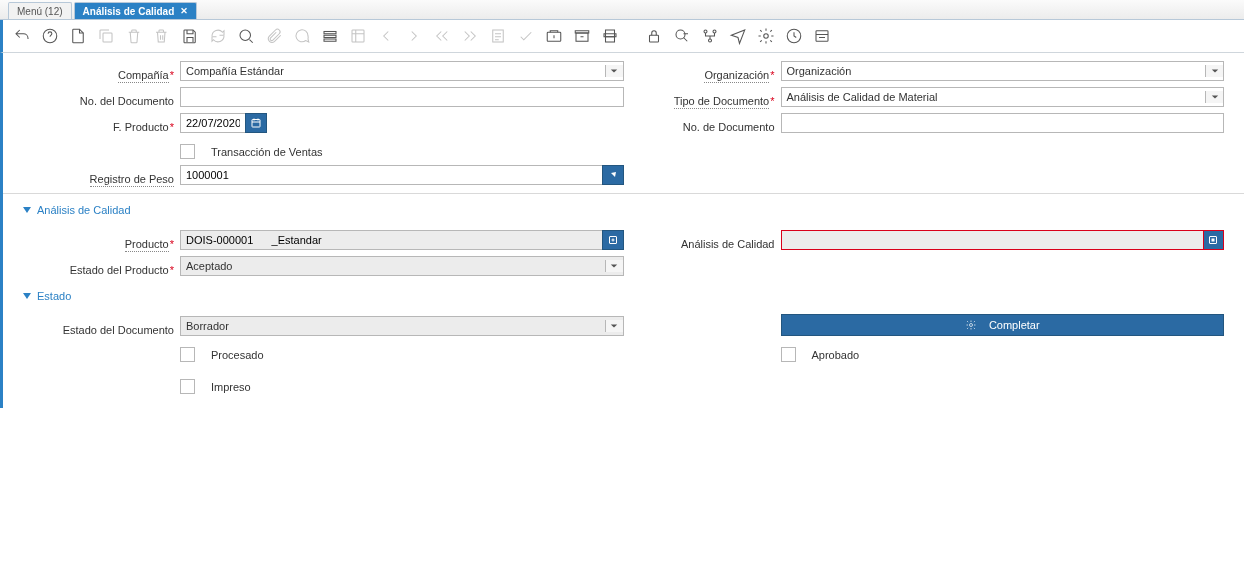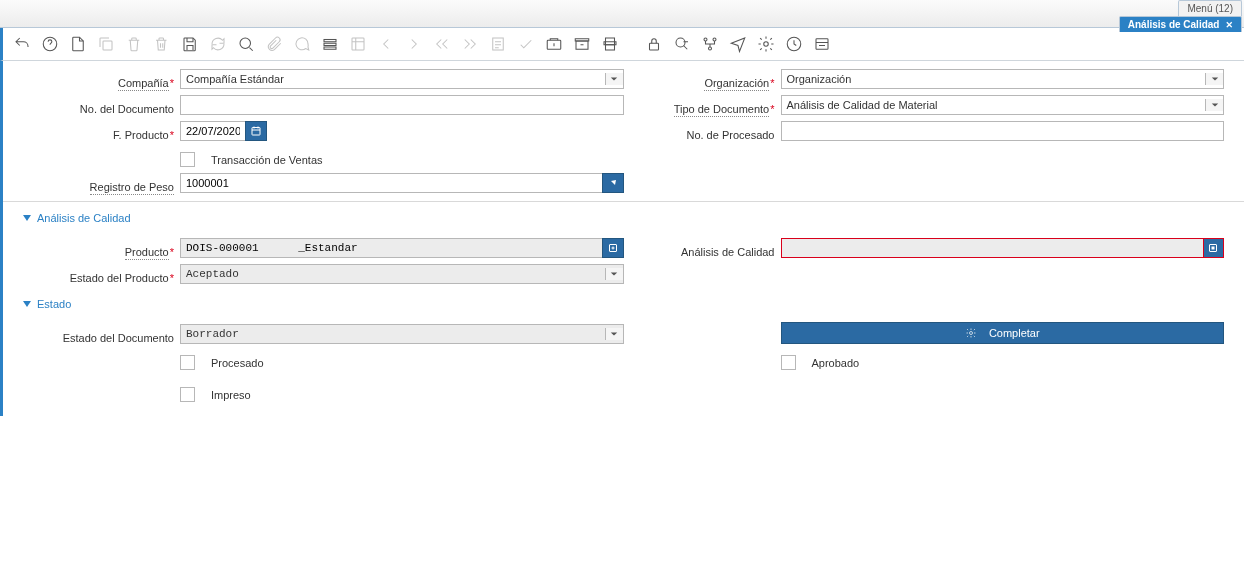--- a/index.html
+++ b/index.html
@@ -9,25 +9,24 @@
     color: #333;
     background: #fff;
     width: 1244px;
     height: 579px;
     overflow: hidden;
   }
   
   .tabbar {
     display: flex;
     align-items: flex-end;
-    height: 28px;
+    height: 20px;
     padding-left: 8px;
     background: linear-gradient(#fbfbfb,#ececec);
     border-bottom: 1px solid #b7c8d8;
-    flex-direction: column;
   }
   .tab {
     display: flex;
     align-items: center;
     padding: 2px 8px;
     margin-right: 2px;
     border: 1px solid #b7c8d8;
     border-bottom: none;
     border-radius: 2px 2px 0 0;
     background: #f2f2f2;
@@ -111,21 +110,21 @@
     background: #fff;
   }
   textarea.text { height: 40px; resize: none; }
   .select-box {
     display: flex;
     align-items: center;
     justify-content: space-between;
     padding-right: 0;
     background: #fff;
   }
-  .select-box.readonly, input.readonly { background: #ececec; font-family: Liberation Mono, monospace; }
+  .select-box.readonly, input.readonly { background: #ececec; }
   .dd-btn {
     width: 18px;
     height: 100%;
     border-left: 1px solid #b7b7b7;
     display:flex;align-items:center;justify-content:center;
     background: #f5f5f5;
     cursor: pointer;
   }
   .dd-btn svg { width:8px; height:8px; fill:#555; }
   .btn-icon {
@@ -426,21 +425,21 @@
             <span>Análisis de Calidad de Material</span>
             <div class="dd-btn">
                 <svg viewBox="0 0 10 10">
                   <path d="M1 3l4 4 4-4z"></path>
                 </svg>
               </div>
           </div>
         </div>
       </div>
       <div class="field">
-        <div class="label">No. de Procesado</div>
+        <div class="label">No. de Documento</div>
         <div class="control">
           <input class="text" value="" style="">
         </div>
       </div>
     </div>
   </div>
 
 
   <div class="row">
     <div class="field" style="width:100%;">

